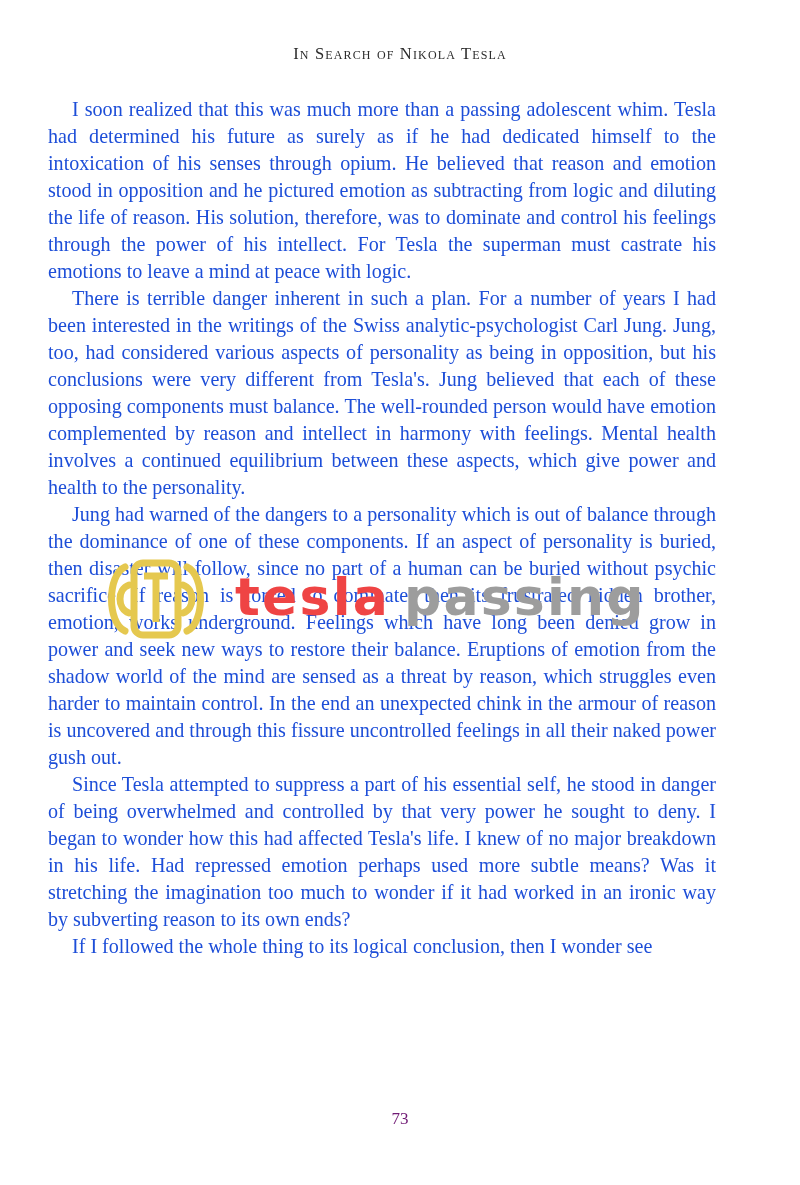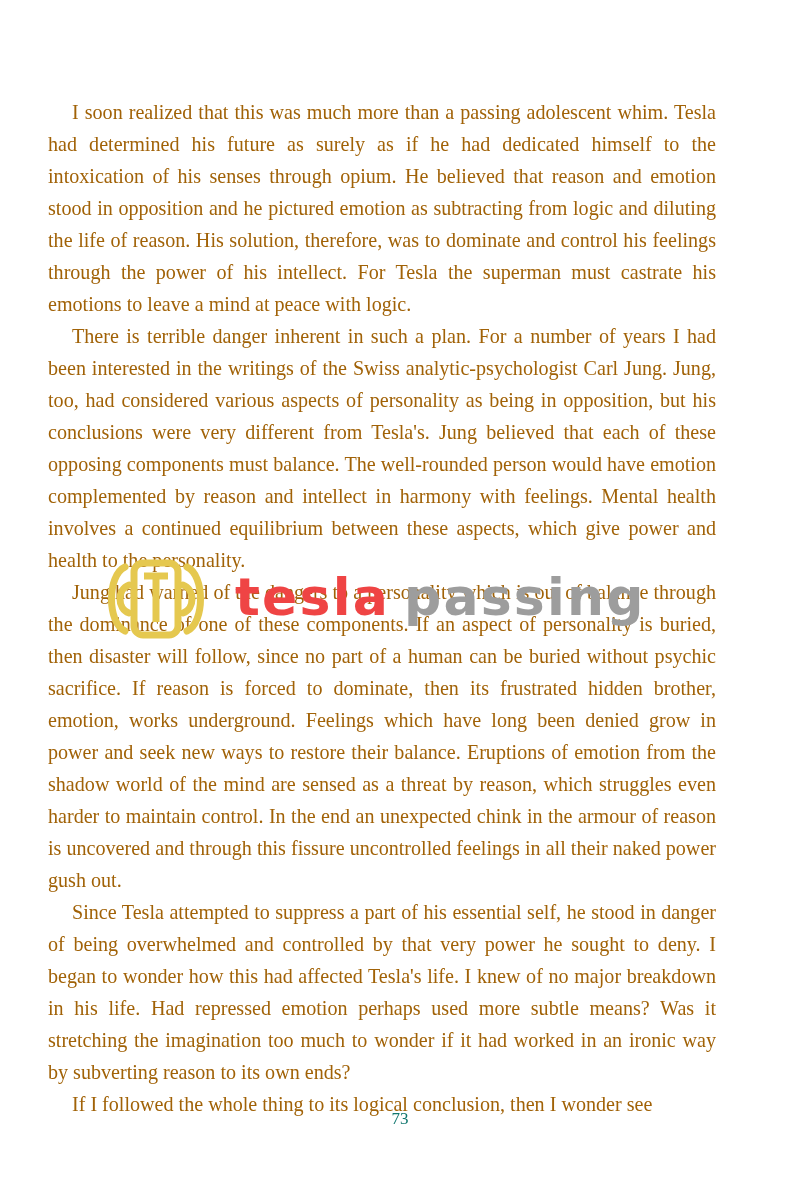--- a/index.html
+++ b/index.html
@@ -33,45 +33,45 @@
     white-space: nowrap;
   }
 
   
   .textblock {
     position: absolute;
     top: 96px;
     left: 48px;
     width: 668px;
     font-size: 20.1px;
-    line-height: 32px;
+    line-height: 27px;
     text-align: justify;
     text-justify: inter-word;
-    color: #a16207;
+    color: #1d4ed8;
     -webkit-font-smoothing: antialiased;
   }
   .textblock p {
     margin: 0;
     text-indent: 24px;
     text-align: justify;
     hyphens: manual;
   }
   .textblock p:last-child {
     text-align: left;
   }
 
   
   .folio {
     position: absolute;
     top: 1109px;
     left: 0;
     width: 800px;
     text-align: center;
     font-size: 17px;
-    color: #0f766e;
+    color: #701a75;
   }
 
   
   .watermark {
     position: absolute;
     left: 95px;
     top: 555px;
     width: 625px;
     height: 90px;
     pointer-events: none;
@@ -96,20 +96,21 @@
     white-space: nowrap;
   }
   .wm-tesla  { color: #ef4444; }
   .wm-univ   { color: #9d9d9d; margin-left: 14px; }
 </style>
 </head>
 <body>
 
 <div class="page">
 
+  <div class="running-head">In Search of Nikola Tesla</div>
 
   <div class="textblock">
     <p>I soon realized that this was much more than a passing adolescent whim. Tesla had determined his future as surely as if he had dedicated himself to the intoxication of his senses through opium. He believed that reason and emotion stood in opposition and he pictured emotion as subtracting from logic and diluting the life of reason. His solution, therefore, was to dominate and control his feelings through the power of his intellect. For Tesla the superman must castrate his emotions to leave a mind at peace with logic.</p>
     <p>There is terrible danger inherent in such a plan. For a number of years I had been interested in the writings of the Swiss analytic-psychologist Carl Jung. Jung, too, had considered various aspects of personality as being in opposition, but his conclusions were very different from Tesla's. Jung believed that each of these opposing components must balance. The well-rounded person would have emotion complemented by reason and intellect in harmony with feelings. Mental health involves a continued equilibrium between these aspects, which give power and health to the personality.</p>
     <p>Jung had warned of the dangers to a personality which is out of balance through the dominance of one of these components. If an aspect of personality is buried, then disaster will follow, since no part of a human can be buried without psychic sacrifice. If reason is forced to dominate, then its frustrated hidden brother, emotion, works underground. Feelings which have long been denied grow in power and seek new ways to restore their balance. Eruptions of emotion from the shadow world of the mind are sensed as a threat by reason, which struggles even harder to maintain control. In the end an unexpected chink in the armour of reason is uncovered and through this fissure uncontrolled feelings in all their naked power gush out.</p>
     <p>Since Tesla attempted to suppress a part of his essential self, he stood in danger of being overwhelmed and controlled by that very power he sought to deny. I began to wonder how this had affected Tesla's life. I knew of no major breakdown in his life. Had repressed emotion perhaps used more subtle means? Was it stretching the imagination too much to wonder if it had worked in an ironic way by subverting reason to its own ends?</p>
     <p>If I followed the whole thing to its logical conclusion, then I wonder see</p>
   </div>
 
   <div class="watermark">

